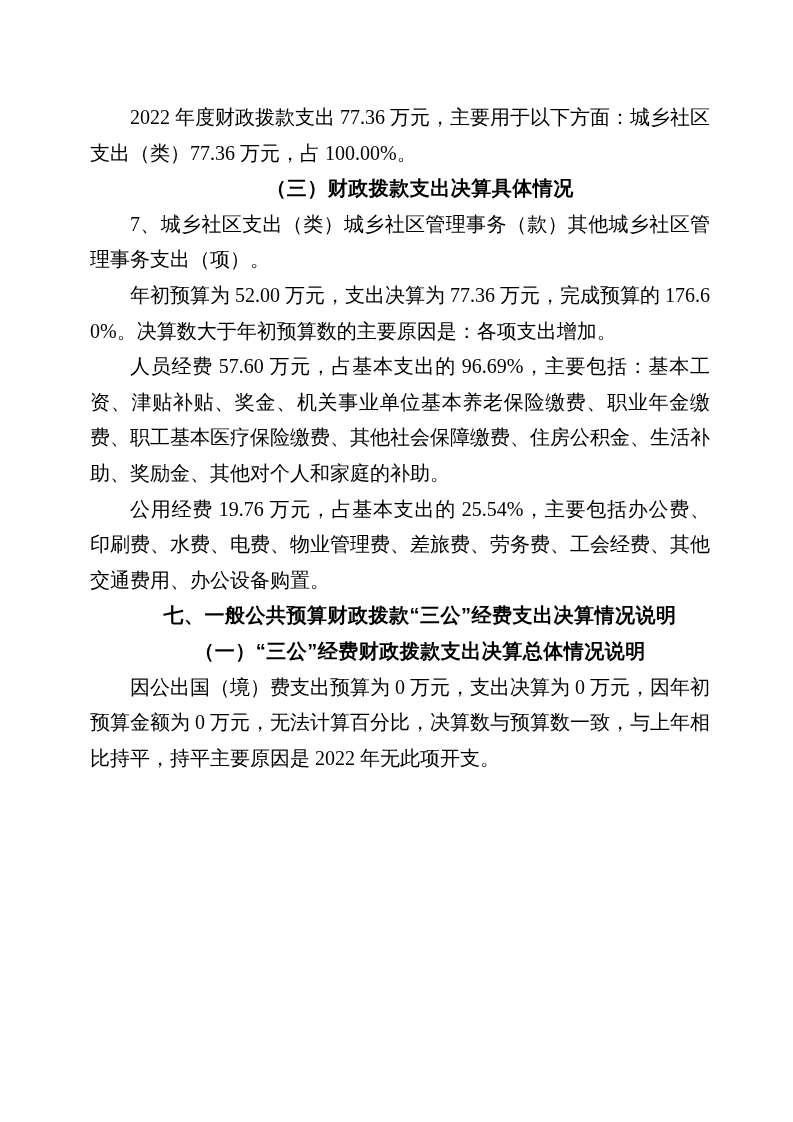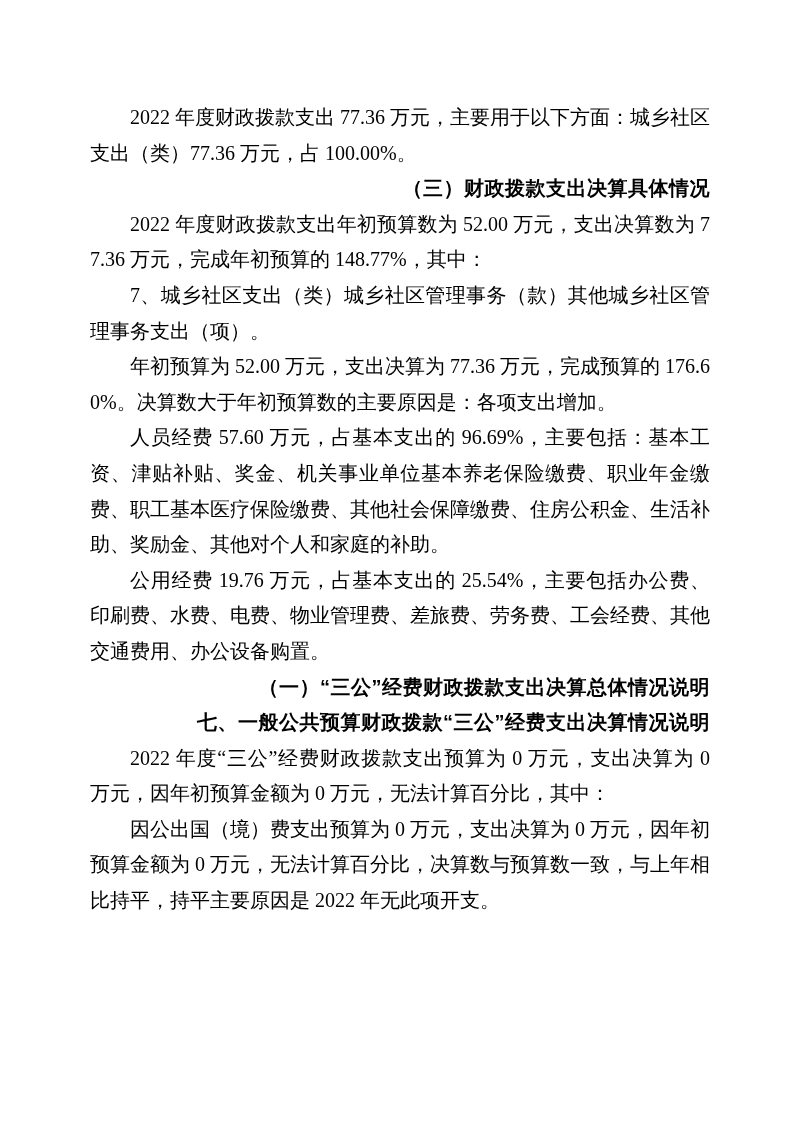--- a/index.html
+++ b/index.html
@@ -34,34 +34,32 @@
     padding: 0;
     font-size: 20px;
     line-height: 35.6px;
     text-align: justify;
     text-indent: 2em;
     word-break: break-all;
   }
   .content p.heading {
     font-family: "Liberation Sans", "DejaVu Sans", sans-serif;
     font-weight: bold;
-    text-align: right;
+    text-align: center;
     letter-spacing: 0.5px;
   }
 </style>
 </head>
 <body>
 
 <div class="page">
   <div class="content">
     <p class="body-para">2022 年度财政拨款支出 77.36 万元，主要用于以下方面：城乡社区支出（类）77.36 万元，占 100.00%。</p>
     <p class="heading">（三）财政拨款支出决算具体情况</p>
-    <p class="body-para">2022 年度财政拨款支出年初预算数为 52.00 万元，支出决算数为 77.36 万元，完成年初预算的 148.77%，其中：</p>
     <p class="body-para">7、城乡社区支出（类）城乡社区管理事务（款）其他城乡社区管理事务支出（项）。</p>
     <p class="body-para">年初预算为 52.00 万元，支出决算为 77.36 万元，完成预算的 176.60%。决算数大于年初预算数的主要原因是：各项支出增加。</p>
     <p class="body-para">人员经费 57.60 万元，占基本支出的 96.69%，主要包括：基本工资、津贴补贴、奖金、机关事业单位基本养老保险缴费、职业年金缴费、职工基本医疗保险缴费、其他社会保障缴费、住房公积金、生活补助、奖励金、其他对个人和家庭的补助。</p>
     <p class="body-para">公用经费 19.76 万元，占基本支出的 25.54%，主要包括办公费、印刷费、水费、电费、物业管理费、差旅费、劳务费、工会经费、其他交通费用、办公设备购置。</p>
+    <p class="heading">七、一般公共预算财政拨款“三公”经费支出决算情况说明</p>
     <p class="heading">（一）“三公”经费财政拨款支出决算总体情况说明</p>
-    <p class="heading">七、一般公共预算财政拨款“三公”经费支出决算情况说明</p>
-    <p class="body-para">2022 年度“三公”经费财政拨款支出预算为 0 万元，支出决算为 0 万元，因年初预算金额为 0 万元，无法计算百分比，其中：</p>
     <p class="body-para">因公出国（境）费支出预算为 0 万元，支出决算为 0 万元，因年初预算金额为 0 万元，无法计算百分比，决算数与预算数一致，与上年相比持平，持平主要原因是 2022 年无此项开支。</p>
   </div>
 </div>
 
 </body></html>

